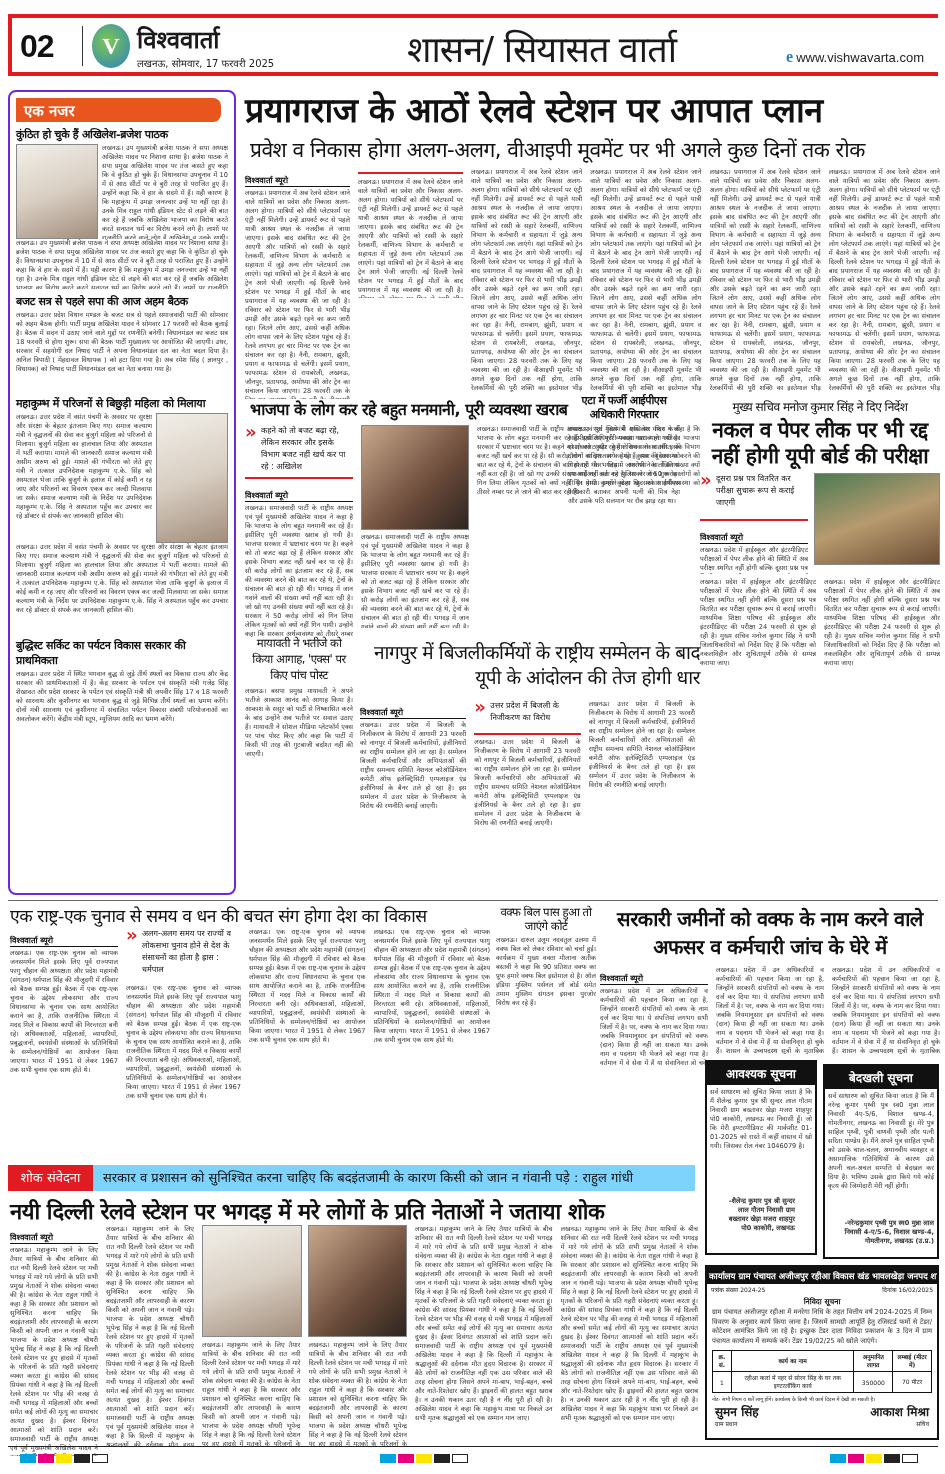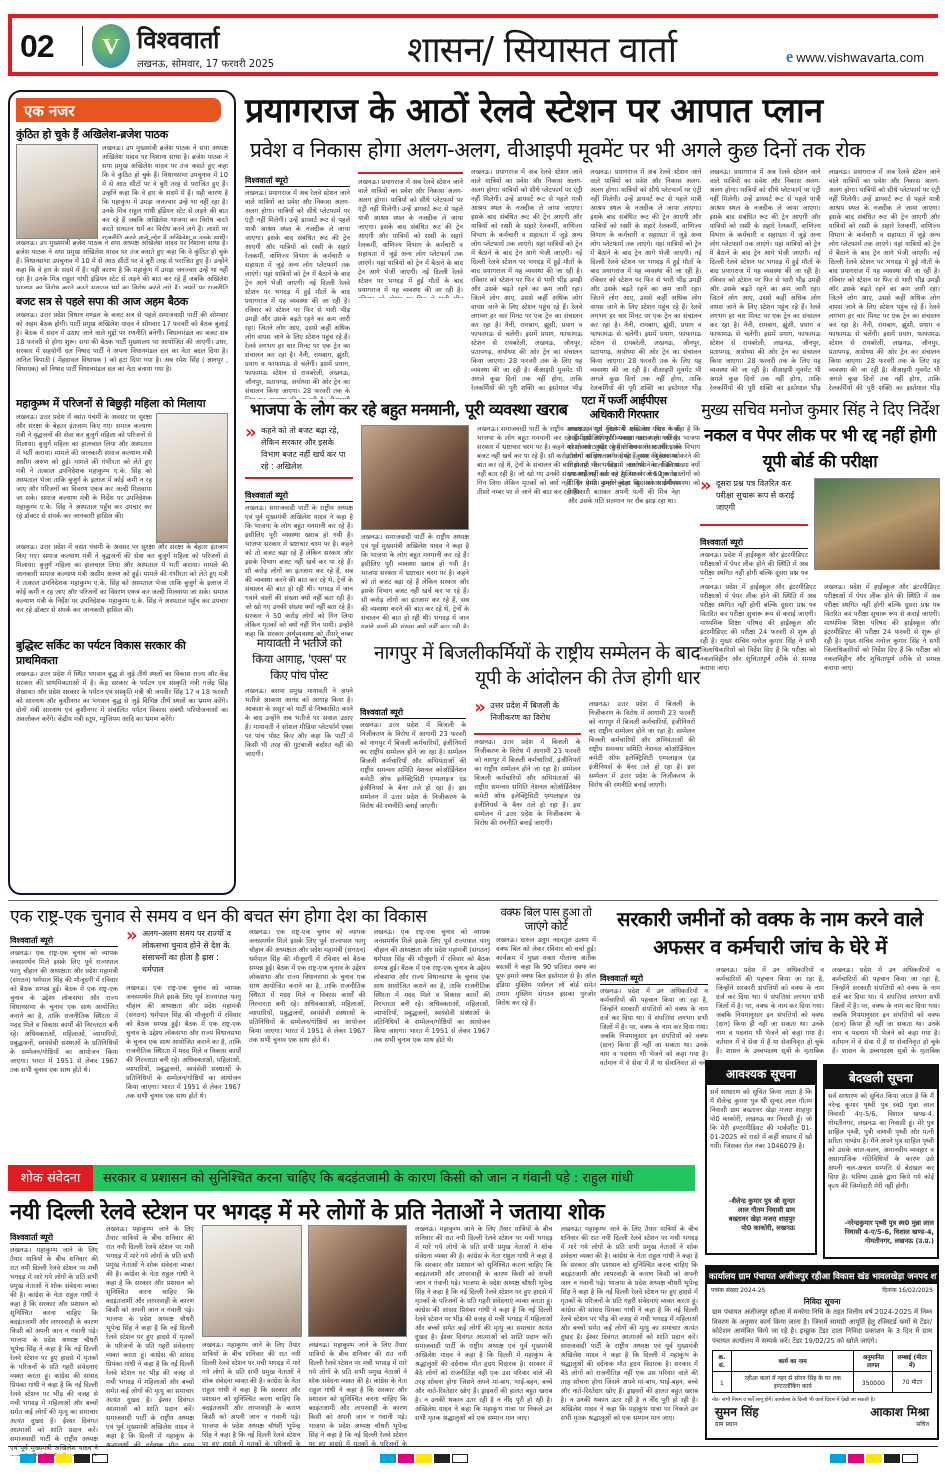--- a/index.html
+++ b/index.html
@@ -22,27 +22,27 @@
   .quote { font: 9px/14px "DejaVu Sans", sans-serif; color:#111; padding-left:16px; position:relative; }
   .quote:before { content:"»"; position:absolute; left:0; top:-4px; color:#e01b22; font: bold 18px "DejaVu Sans", sans-serif; }
   .rule-red { height:2px; background:#e01b22; }
   .photo { background: linear-gradient(135deg,#c9a98c,#6b4b3a 60%, #2d2520); border:1px solid #888; }
   .photo-light { background: linear-gradient(160deg,#f2efe9,#d9cfc3 50%,#a28e7c); border:1px solid #888; }
   .photo-class { background: linear-gradient(160deg,#4d7a52,#b89a6f 50%,#6a4d33); border:1px solid #888; }
   .cols { display:flex; gap:8px; }
   .cols > div { flex:1; }
   .hr { height:1px; background:#666; }
 
-  .ek-najar { left:8px; top:90px; width:228px; height:805px; border:2px solid #0f172a; border-radius:13px; padding:6px; }
+  .ek-najar { left:8px; top:90px; width:228px; height:805px; border:2px solid #6d28d9; border-radius:8px; padding:6px; }
   .ek-tag { background: #e8551f; color:#fff; font: bold 15px "DejaVu Sans", sans-serif; padding:2px 8px; border-radius:0 8px 8px 0; width:205px; }
   .left-hl { font: bold 11px "DejaVu Sans", sans-serif; color:#111; margin:4px 0 3px; letter-spacing:-0.3px; }
 
   .notice-box { border:2px solid #111; }
   .notice-head { background:#111; color:#fff; font: bold 12px "DejaVu Sans", sans-serif; text-align:center; padding:3px; }
-  .shok-bar { left:8px; top:1165px; width:687px; height:26px; background:#22c55e; }
+  .shok-bar { left:8px; top:1165px; width:687px; height:26px; background:#7dd3fc; }
   .shok-tag { position:absolute; left:0; top:0; width:85px; height:26px; background:#e01b22; color:#fff; font: 13px/26px "DejaVu Sans", sans-serif; text-align:center; }
   .shok-text { position:absolute; left:95px; top:0; height:26px; font: 13px/26px "DejaVu Sans", sans-serif; color:#111; white-space:nowrap; }
   .tender { left:705px; top:1265px; width:234px; height:175px; border:2px solid #111; }
   .tender-head { background:#111; color:#fff; font: bold 8.5px "DejaVu Sans", sans-serif; text-align:center; padding:3px 2px; white-space:nowrap; overflow:hidden; }
   table.tt { border-collapse:collapse; width:100%; font: 6px "DejaVu Sans", sans-serif; }
   table.tt td, table.tt th { border:1px solid #111; padding:2px; text-align:center; }
   .regmarks { top:1454px; display:flex; gap:2px; }
   .regmarks span { width:16px; height:9px; display:inline-block; }
 </style>
 </head>
@@ -123,22 +123,22 @@
       <div style="height:200px;overflow:hidden;">लखनऊ। समाजवादी पार्टी के राष्ट्रीय अध्यक्ष एवं पूर्व मुख्यमंत्री अखिलेश यादव ने कहा है कि भाजपा के लोग बहुत मनमानी कर रहे हैं। इसीलिए पूरी व्यवस्था खराब हो गयी है। भाजपा सरकार में भ्रष्टाचार चरम पर है। कहने को तो बजट बढ़ा रहे हैं लेकिन सरकार और इसके विभाग बजट नहीं खर्च कर पा रहे हैं। सौ करोड़ लोगों का इंतजाम कर रहे हैं, सब की व्यवस्था करने की बात कर रहे थे, ट्रेनों के संचालन की बात हो रही थी। भगदड़ में जान गवांने वालों की संख्या क्यों नहीं बता रही है। जो खो गए उनकी संख्या क्यों नहीं बता रहे है। सरकार ने 50 करोड़ लोगों को गिन लिया लेकिन मृतकों को क्यों नहीं गिन पायी। उन्होंने कहा कि सरकार अर्थव्यवस्था को तीसरे नम्बर पर ले जाने की बात कर रही है।</div>
     </div>
 </div>
 
 <div class="abs" style="left:568px;top:394px;width:112px;">
   <div class="hl" style="font-size:11px;font-weight:bold;text-align:center;line-height:14px;">एटा में फर्जी आईपीएस अधिकारी गिरफ्तार</div>
   <div class="body-text" style="height:180px;overflow:hidden;margin-top:3px;">लखनऊ। एटा जिले में एक बार फिर फर्जी आईपीएस अधिकारी पकड़ा गया। थाना जलेसर एसएचओ सुधीर कुमार राघव ने बातचीत के दौरान संदिग्ध लगे हेमंत कुमार बुंदेला को गिरफ्तार कर लिया। आरोपी के खिलाफ एफआईआर दर्ज कर पुलिस ने जांच शुरू कर दी है। हेमंत कुमार बुंदेला खुद को आईपीएस अधिकारी बताकर अपनी पत्नी की मित्र नेहा और उसके पति सलमान पर रौब झाड़ रहा था।</div>
 </div>
 
 <div class="abs" style="left:700px;top:398px;width:240px;">
-  <div class="hl" style="font-size:16px;text-align:center;">मुख्य सचिव मनोज कुमार सिंह ने दिए निर्देश</div>
-  <div class="hl" style="font-size:17px;font-weight:bold;line-height:26px;text-align:center;margin-top:2px;">नकल व पेपर लीक पर भी रद्द नहीं होगी यूपी बोर्ड की परीक्षा</div>
+  <div class="hl" style="font-size:12px;text-align:center;">मुख्य सचिव मनोज कुमार सिंह ने दिए निर्देश</div>
+  <div class="hl" style="font-size:21px;font-weight:bold;line-height:26px;text-align:center;margin-top:2px;">नकल व पेपर लीक पर भी रद्द नहीं होगी यूपी बोर्ड की परीक्षा</div>
   <div style="display:flex;gap:6px;margin-top:4px;">
     <div style="width:108px;">
       <div class="quote" style="height:42px;font-size:8px;line-height:12px;">दूसरा प्रश्न पत्र वितरित कर परीक्षा सुचारू रूप से कराई जाएगी</div>
       <div class="rule-red" style="margin:4px 0;"></div>
       <div class="byline">विश्ववार्ता ब्यूरो</div>
       <div class="body-text" style="height:28px;overflow:hidden;">लखनऊ। प्रदेश में हाईस्कूल और इंटरमीडिएट परीक्षाओं में पेपर लीक होने की स्थिति में अब परीक्षा स्थगित नहीं होगी बल्कि दूसरा प्रश्न पत्र वितरित कर परीक्षा सुचारू रूप से कराई जाएगी। माध्यमिक शिक्षा परिषद की हाईस्कूल और इंटरमीडिएट की परीक्षा 24 फरवरी से शुरू हो रही है। मुख्य सचिव मनोज कुमार सिंह ने सभी जिलाधिकारियों को निर्देश दिए हैं कि परीक्षा को नकलविहीन और शुचितापूर्ण तरीके से सम्पन्न कराया जाए।</div>
     </div>
     <div class="photo-class" style="flex:1;height:92px;"></div>
   </div>
   <div class="cols" style="margin-top:4px;">

